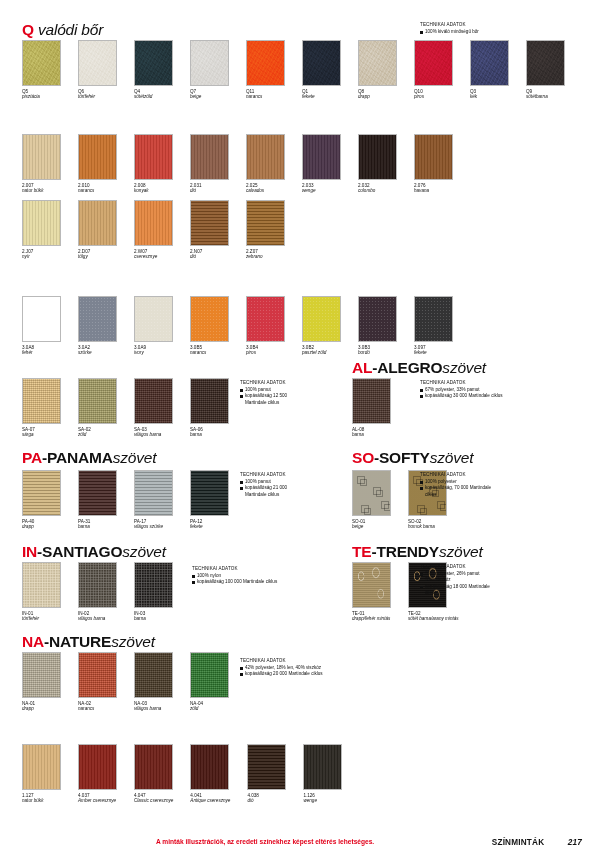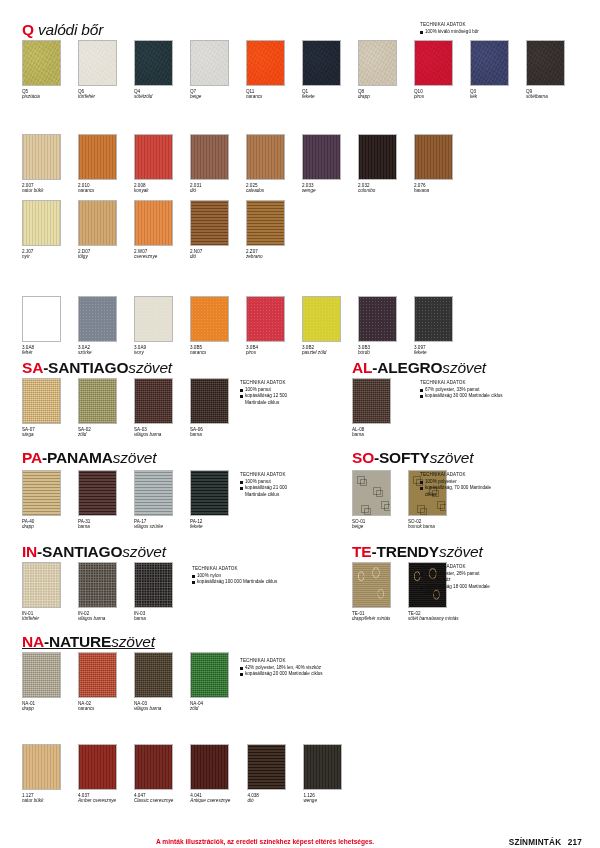--- a/index.html
+++ b/index.html
@@ -367,21 +367,20 @@
           </div>
         </div>
         <div class="swatch-block" style="margin-left: 17px;">
           <div class="sw paint" style="width: 39px; height: 46px; background: rgb(51, 51, 52);"></div>
           <div class="sw-lbl">
             <span class="code">3.097</span>
             <span class="nm">fekete</span>
           </div>
         </div>
       </div>
-      <div class="sec-head" style="position: absolute; left: 22px; top: 360px;"><span class="code">SA</span><span class="dash">-</span><span class="name">SANTIAGO</span><span class="ital">szövet</span></div>
       <div class="row" style="position: absolute; left: 22px; top: 378px;">
         <div class="swatch-block">
           <div class="sw weave" style="width: 39px; height: 46px; background: rgb(232, 196, 130);"></div>
           <div class="sw-lbl">
             <span class="code">SA-07</span>
             <span class="nm">sárga</span>
           </div>
         </div>
         <div class="swatch-block" style="margin-left: 17px;">
           <div class="sw weave" style="width: 39px; height: 46px; background: rgb(169, 162, 102);"></div>
@@ -554,21 +553,21 @@
       </div>
       <div class="tech" style="position: absolute; left: 420px; top: 564px;">
         <div class="t-title">TECHNIKAI ADATOK</div>
         <ul>
           <li>39% polyester, 26% pamut
 35% viszkóz</li>
           <li>kopásállóság 18 000 Martindale
 ciklus</li>
         </ul>
       </div>
-      <div class="sec-head" style="position: absolute; left: 22px; top: 634px; text-decoration: underline;"><span class="code">NA</span><span class="dash">-</span><span class="name">NATURE</span><span class="ital">szövet</span></div>
+      <div class="sec-head" style="position: absolute; left: 22px; top: 634px;"><span class="code">NA</span><span class="dash">-</span><span class="name">NATURE</span><span class="ital">szövet</span></div>
       <div class="row" style="position: absolute; left: 22px; top: 652px;">
         <div class="swatch-block">
           <div class="sw weave" style="width: 39px; height: 46px; background: rgb(189, 180, 158);"></div>
           <div class="sw-lbl">
             <span class="code">NA-01</span>
             <span class="nm">drapp</span>
           </div>
         </div>
         <div class="swatch-block" style="margin-left: 17px;">
           <div class="sw weave" style="width: 39px; height: 46px; background: rgb(196, 74, 44);"></div>
@@ -642,16 +641,16 @@
             <span class="nm">wenge</span>
           </div>
         </div>
       </div>
     </div>
 
   <div class="footer">
     <div class="foot-note">A minták illusztrációk, az eredeti színekhez képest eltérés lehetséges.</div>
     <div class="foot-page">
       <span>SZÍNMINTÁK</span>
-      <span style="margin-left:4px;">217</span>
+      <span style="margin-left:21px;font-style:italic;">217</span>
     </div>
   </div>
 </div>
 
 </body></html>

